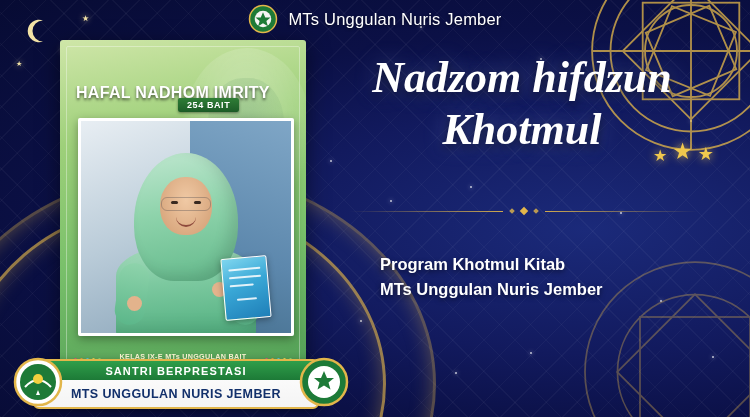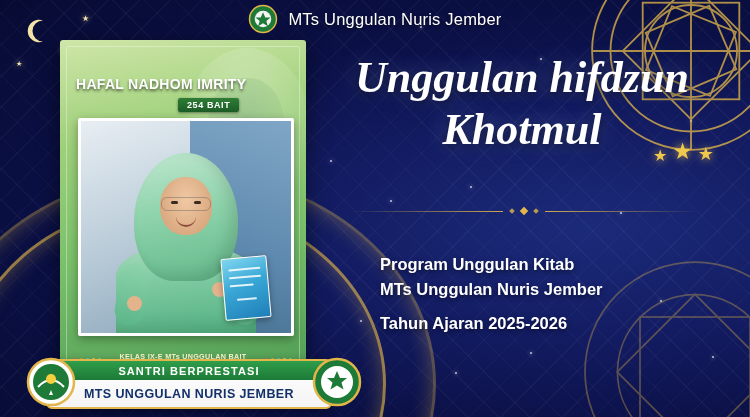--- a/index.html
+++ b/index.html
@@ -156,23 +156,23 @@
     left: 16px; top: 18px;
     color: #ffffff;
     font-style: italic;
     font-size: 12.5px;
     font-weight: bold;
     text-shadow: 0 1px 2px rgba(0,0,0,.55);
     font-family: "Liberation Serif", serif;
   }
   .poster-title {
     position: absolute;
-    left: 16px; top: 36px;
-    color: #ffffff;
-    font-size: 14px;
+    left: 16px; top: 44px;
+    color: #ffffff;
+    font-size: 16px;
     font-weight: bold;
     letter-spacing: .3px;
     text-shadow: 0 2px 3px rgba(0,0,0,.6);
   }
   .poster-badge {
     position: absolute;
     left: 118px; top: 58px;
     background: linear-gradient(180deg, #2f7d36, #1c5c27);
     color: #fff;
     font-size: 9px;
@@ -427,21 +427,21 @@
     color: #f0c84e;
     font-size: 16px;
     text-shadow: 0 0 10px rgba(240,200,78,.85);
   }
   .gold-star.big { font-size: 23px; }
   .gold-star.mid { font-size: 18px; }
 
   
   .bottom-banner {
     position: absolute;
-    left: 20px;
+    left: 7px;
     bottom: 6px;
     width: 330px;
     height: 56px;
   }
   .banner-plate {
     position: absolute;
     left: 26px;
     top: 4px;
     width: 282px;
     height: 46px;
@@ -594,43 +594,42 @@
     <div class="dot-row right">
       <i></i>
         <i></i>
         <i></i>
         <i></i>
         <i></i>
     </div>
   </div>
 
   <div class="headline">
-    <div>Unggulan hifdzun</div>
+    <div>Nadzom hifdzun</div>
     <div>Khotmul</div>
   </div>
 
   <div class="star-cluster">
     <span class="gold-star">★</span>
     <span class="gold-star big">★</span>
     <span class="gold-star mid">★</span>
   </div>
 
   <div class="divider">
     <span class="bar"></span>
     <span class="dia sm"></span>
     <span class="dia"></span>
     <span class="dia sm"></span>
     <span class="bar r"></span>
   </div>
 
   <div class="subline">
-    <div>Program Unggulan Kitab</div>
+    <div>Program Khotmul Kitab</div>
     <div>MTs Unggulan Nuris Jember</div>
   </div>
-  <div class="yearline">Tahun Ajaran 2025-2026</div>
 
   <div class="bottom-banner">
     <div class="banner-plate">
       <div class="banner-top">SANTRI BERPRESTASI</div>
       <div class="banner-bottom">MTS UNGGULAN NURIS JEMBER</div>
     </div>
     <svg class="banner-logo left" viewBox="0 0 50 50">
       <circle cx="25" cy="25" r="23" fill="#ffffff" stroke="#e2b64a" stroke-width="2.5"></circle>
       <circle cx="25" cy="25" r="18" fill="#1d7a37"></circle>
       <path d="M12 30 Q25 16 38 30" fill="none" stroke="#ffffff" stroke-width="2"></path>

